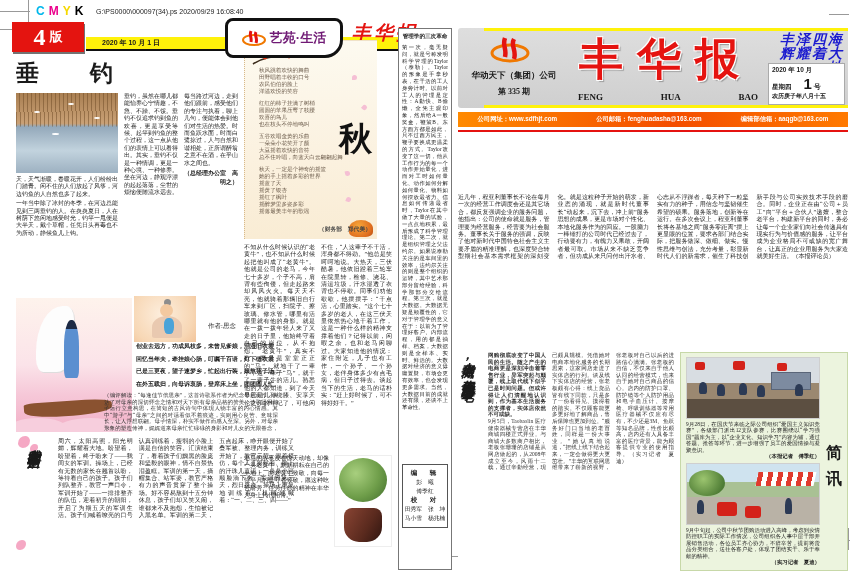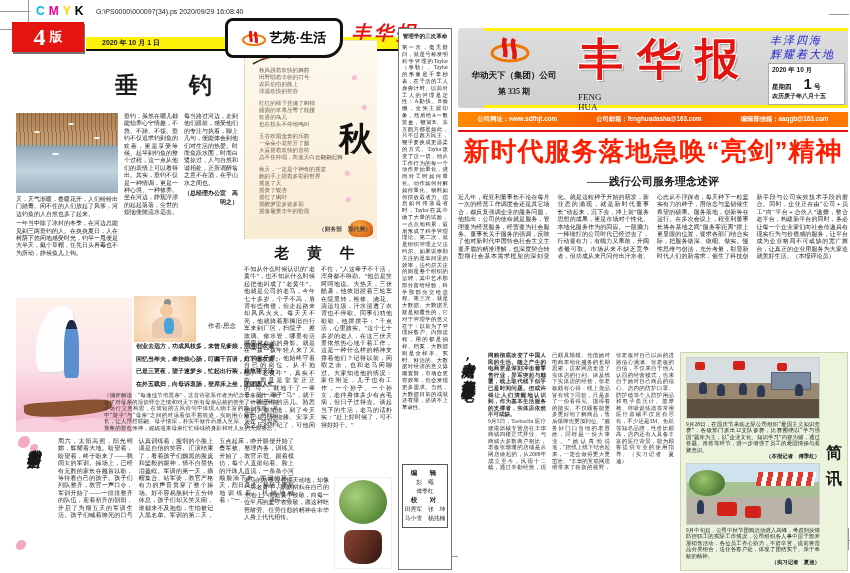--- a/index.html
+++ b/index.html
@@ -20,29 +20,29 @@
            box-shadow:1px 2px 0 rgba(0,0,0,.55);}
   .pagebox .num{font-size:24px;font-weight:bold;line-height:1;}
   .pagebox .word{font-size:13px;font-weight:bold;}
   .dateband{position:absolute;left:86px;top:37px;width:339px;height:12px;background:#fff20a;
             border-bottom:2px solid #111;}
   .dateband .d{font-size:7px;font-weight:bold;line-height:12px;padding-left:16px;
                font-family:"Liberation Sans",sans-serif;}
   .badge{position:absolute;left:225px;top:18px;width:112px;height:34px;background:#fff;
          border:3px solid #111;border-radius:8px 8px 18px 8px;display:flex;align-items:center;
          justify-content:center;gap:4px;z-index:3;}
-  .badge .sect{color:#000000;font-weight:bold;font-size:13px;font-family:"Liberation Sans",sans-serif;}
+  .badge .sect{color:#701a75;font-weight:bold;font-size:13px;font-family:"Liberation Sans",sans-serif;}
   .lp-paper{position:absolute;left:352px;top:20px;color:#e41410;font-weight:bold;
             font-style:italic;font-size:19px;letter-spacing:3px;}
   
   .ptxt{font-size:6px;line-height:7.4px;text-align:justify;color:#222;}
   .tiny{font-size:5.5px;line-height:6.6px;text-align:justify;color:#333;}
   
   .fish{position:absolute;left:16px;top:58px;width:222px;height:236px;overflow:hidden;}
-  .fish h2{margin:12px;text-align:right;font-size:23px;letter-spacing:14px;font-weight:bold;}
+  .fish h2{margin:0;text-align:left;font-size:23px;letter-spacing:14px;font-weight:bold;}
   .fish .row{display:flex;gap:6px;margin-top:4px;}
   .photo-lake{width:102px;height:80px;flex:none;
     background-image:repeating-linear-gradient(88deg,rgba(100,66,30,.45) 0 1px,rgba(0,0,0,0) 1px 4px),
       linear-gradient(180deg,#a97f52 0%,#caa176 38%,#93a8ba 42%,#c2d3de 72%,#9db1c1 100%);
     background-size:100% 42%,100% 100%;background-repeat:no-repeat;position:relative;}
   .bird{position:absolute;background:#fff;border-radius:50%;width:6px;height:2px;}
   .colB{flex:1;column-count:2;column-gap:6px;}
   .credit{font-weight:bold;text-align:right;font-size:6px;margin-top:2px;}
   
   .wand{position:absolute;left:16px;top:296px;width:262px;height:138px;overflow:hidden;}
@@ -115,23 +115,23 @@
   .graybox{position:absolute;left:0;top:10px;width:390px;height:80px;
        background:linear-gradient(#dedede,#cfcfcf);border-radius:3px;}
   .yline{position:absolute;left:26px;width:364px;height:3px;background:#fff20a;}
   .company{position:absolute;left:0;top:42px;width:112px;text-align:center;font-weight:bold;
        font-size:8.5px;font-family:"Liberation Sans",sans-serif;}
   .issue{position:absolute;left:0;top:58px;width:112px;text-align:center;font-weight:bold;font-size:8px;}
   .bigtitle{position:absolute;left:108px;top:0px;width:200px;height:64px;text-align:center;
        font-size:44px;font-weight:bold;color:#e51310;letter-spacing:14px;line-height:64px;
        text-shadow:-1px -1px 0 #fff,1px -1px 0 #fff,-1px 1px 0 #fff,1px 1px 0 #fff,2px 2px 1px #999;}
   .pinyin{position:absolute;left:112px;top:64px;width:196px;display:flex;justify-content:space-between;
-       padding:0 8px;box-sizing:border-box;font-weight:normal;font-size:9px;flex-direction:column;}
-  .slogan{position:absolute;left:312px;top:5px;width:74px;text-align:left;color:#1b1bcf;
-       font-weight:normal;font-style:italic;font-size:11px;line-height:14px;letter-spacing:2px;}
+       padding:0 8px;box-sizing:border-box;font-weight:bold;font-size:9px;}
+  .slogan{position:absolute;left:312px;top:5px;width:74px;text-align:right;color:#1b1bcf;
+       font-weight:bold;font-style:italic;font-size:14px;line-height:14px;letter-spacing:2px;}
   .datebox{position:absolute;left:310px;top:35px;width:77px;height:42px;background:#fff;
        border:1px solid #aaa;box-sizing:border-box;padding:2px 3px;font-family:"Liberation Sans",sans-serif;}
   .datebox .l1{font-size:6.5px;font-weight:bold;}
   .datebox .l2{display:flex;align-items:baseline;gap:2px;}
   .datebox .wd{font-size:6.5px;font-weight:bold;}
   .datebox .dy{font-size:15px;font-weight:bold;margin-left:10px;}
   .datebox .dw{font-size:7px;font-weight:bold;}
   .datebox .l3{font-size:6px;font-weight:bold;}
   .orangebar{position:absolute;left:0;top:94px;width:390px;height:15px;
        background:linear-gradient(90deg,#ff8a00,#f44d00 55%,#ff7a00);display:flex;align-items:center;
@@ -297,21 +297,20 @@
       <div>摇黄了银杏</div>
       <div>摇红了枫叶</div>
       <div>摇醉梦里多姿多彩</div>
       <div>摇落最美丰年的歌谣</div>
     </div>
     <div class="shrub"></div>
     <div class="cr">（财务部　郑代美）</div>
   </div>
 
   <div class="ox">
-    <h2>老 黄 牛</h2>
     <div class="b1 ptxt">不知从什么时候认识的“老黄牛”，也不知从什么时候起把他叫成了“老黄牛”。他就是公司的老马，今年七十多岁，个子不高，肩背有些佝偻，但走起路来却风风火火。每天天不亮，他就骑着那辆旧自行车来到厂区，扫院子、擦玻璃、修水管，哪里有活哪里就有他的身影。就是在一拨一拨年轻人来了又走的日子里，他始终守着自己的岗位，从不抱怨。“老黄牛”，真实不欺，而且是堂堂正正的“马”，就地干了一辈子，这一辈子“马”，就干了一辈子牛的活儿。熟悉他的人都知道，到了今天早已是儿孙绕膝、安享天伦之乐的年纪了，可他闲不住，“人这辈子不干活，浑身都不得劲。”他总是笑呵呵地说。大热天，三伏酷暑，他依旧蹬着三轮车在院里转，检修、浇花、清运垃圾，汗水湿透了衣背也不停歇。同事们劝他歇歇，他摆摆手：“干点活，心里踏实。”这个七十多岁的老人，在这三伏天里依然热心地干着工作，这是一种什么样的精神支撑着他们？记得以前，闲暇之余，也和老马闲聊过。大家知道他的情况：家住附近，儿子也有工作，一个孙子、一个孙女，老伴身体多少有点毛病，但日子过得去。谈起当下的生活，老马的话朴实：“赶上好时候了，可不得好好干。”</div>
     <div class="brow">
       <div class="b2 ptxt">老马的故事没有惊天动地，却像一头老黄牛，默默耕耘在自己的土地上。向老黄牛致敬，向每一位平凡的坚守者致敬，愿这种吃苦耐劳、任劳任怨的精神在丰华人身上代代相传。</div>
       <div class="plant">
         <div class="leaves"></div>
         <div class="pot"></div>
       </div>
     </div>
   </div>
 
@@ -359,24 +358,20 @@
       </div>
     </div>
     <div class="orangebar">
       <span>公司网址：www.sdfhjt.com</span>
       <span>公司邮箱：fenghuadasha@163.com</span>
       <span>编辑部信箱：aaqgb@163.com</span>
     </div>
     <div class="redline"></div>
   </div>
 
-  <div class="lead">
-    <h1>新时代服务落地急唤“亮剑”精神</h1>
-    <div class="sub">——践行公司服务理念述评</div>
-  </div>
   <div class="leadbody ptxt">近几年，程亚利董事长不论在每月一次的经营工作调度会还是其它场合，都反复强调企业的服务问题，他指出：公司的使命就是服务，管理要为经营服务，经营要为社会服务。董事长关于服务的强调，反映了他对新时代中国特色社会主义主要矛盾的精准理解，也深度契合转型期社会基本需求框架的深刻变化。就是这粒种子开始的萌发，新业态的涌现，就是新时代董事长“动起来，沉下去，冲上前”服务思想的成果，更是市场对个性化、本地化服务作为的回应。一股脑力一棒锤打的公司时代已经过去了，行动要有力，有魄力又果敢，开阔者最可取。市场从来不缺乏竞争者，但功成从来只问付出汗水者、心志从不浮躁者，每天种下一粒坚实有力的种子，用信念与坚韧催生希望的硕果。服务落地，创新等在运行。在多次会议上，程亚利董事长将各基地之间“服务零距离”摆上更显眼的位置，要求各部门结合实际，把服务做深、做细、做实。慢性思维与创法，充分考量，彰显新时代人们的新需求，催生了科技创新手段与公司实效技术手段的磨合。同时，企业正在由“公司＋员工”向“平台＋合伙人”递嬗，整合老平台，构建新平台的同时，务必让每一个企业家们向社会传递具有现实行为与价值感的服务，让平台成为企业格局不可或缺的宽广舞台，让真正的企业用服务为大家造就美好生活。（本报评论员）</div>
 
   <div class="mall">
     <div class="vtext">丰华商城，你不知道的那些事（七）</div>
     <div class="cols">
       <p class="intro tiny" style="margin:0;">网购彻底改变了中国人民的生活。随之产生的电商更是深刻冲击着零售行业，异军突起与颠覆，线上取代线下似乎已是时间问题。但或许得让人们清醒地认识到，作为基本生活服务的支撑者，实体店依然不可或缺。</p>
       <p class="tiny" style="margin:0;">9月5日，Taobaolin 医疗健康器械专营店在丰华商城四楼正式开业。与商城大多数商户相比，老板张珊珊的店铺是从网店做起的，从2008年成立至今，风雨十二载，通过辛勤经营，现已颇具规模。凭借她对电商本地化服务的长期思索，这家网店走进了实体店的行列。谈及线下实体店的经营，张老板颇有心得：线上货品皆有线下同款，只是多了一份看得见、摸得着的踏实。不仅顾客能更多更好地了解商品，售后保障也更加到位。“服务好门口当地的老百姓，同样是一份大事业。”她认真地说道，“把线上线下结合起来，一定会做得更大更茁壮。”丰华的互联网思维带来了崭新的视野，张老板对自己以后的进路信心满满。张老板的自信，不仅来自于他人认同的经营模式，也来自于她对自己商品的信心。店内的防护口罩、防护镜等个人防护用品和电子血压计、按摩椅、呼吸训练器等常用医疗器械不仅应有尽有，不少还是3M、鱼跃等知名品牌，性价比颇高，店内还有人具备丰富的医疗背景，能为顾客提供专业的使用指导。（实习记者　夏迪）</p>
     </div>
   </div>
 

